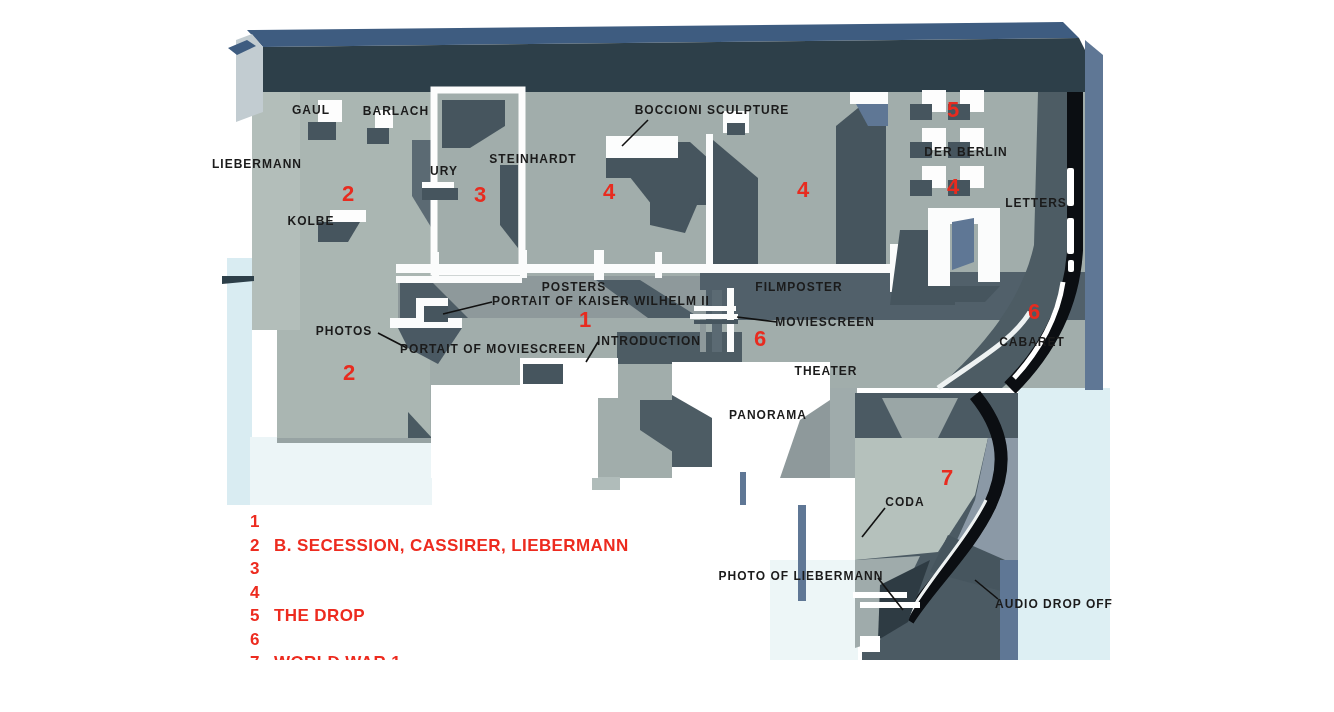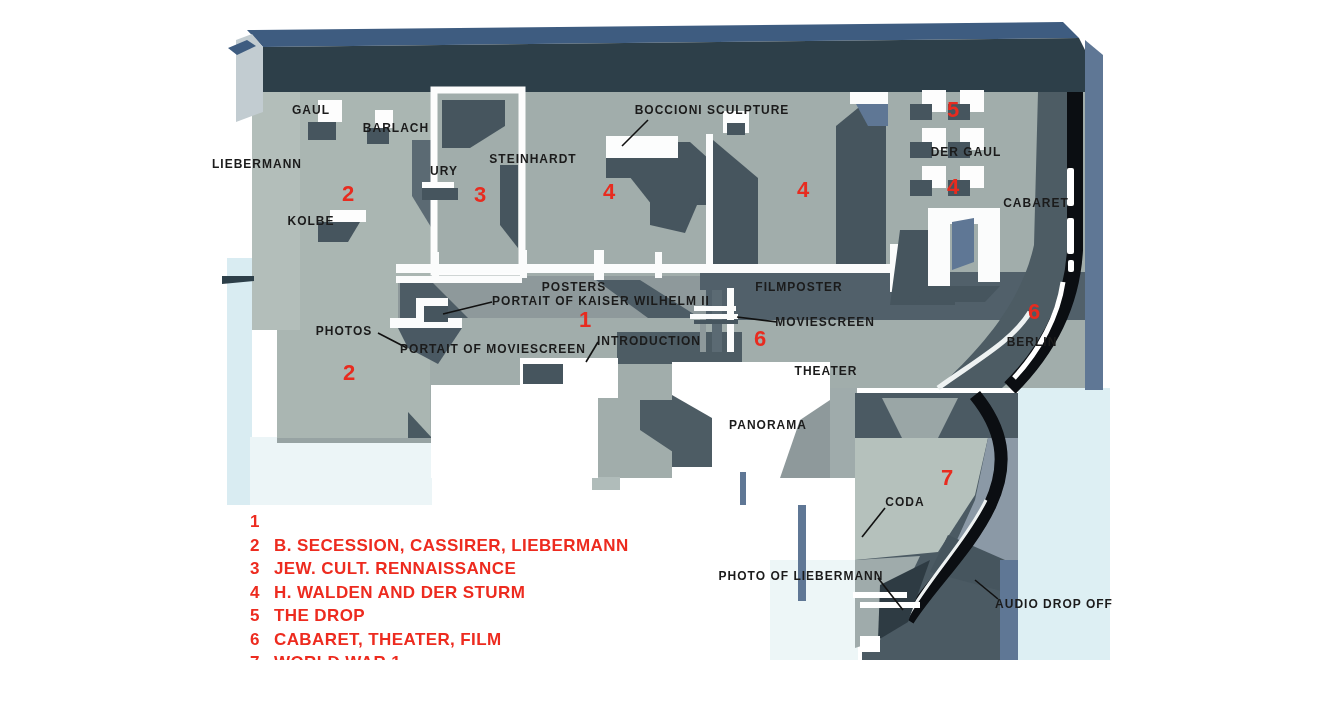--- a/index.html
+++ b/index.html
@@ -177,38 +177,38 @@
       <line x1="378" y1="333" x2="407" y2="348"></line>
       <line x1="598" y1="342" x2="586" y2="362"></line>
       <line x1="777" y1="322" x2="737" y2="317"></line>
       <line x1="885" y1="508" x2="862" y2="537"></line>
       <line x1="878" y1="578" x2="903" y2="610"></line>
       <line x1="998" y1="599" x2="975" y2="580"></line>
     </g>
   </svg>
 
   <div class="lbl" style="left:311px;top:110px">GAUL</div>
-  <div class="lbl" style="left:396px;top:128px">BARLACH</div>
+  <div class="lbl" style="left:396px;top:111px">BARLACH</div>
   <div class="lbl" style="left:257px;top:164px">LIEBERMANN</div>
   <div class="lbl" style="left:444px;top:171px">URY</div>
   <div class="lbl" style="left:533px;top:159px">STEINHARDT</div>
   <div class="lbl" style="left:311px;top:221px">KOLBE</div>
   <div class="lbl" style="left:712px;top:110px">BOCCIONI SCULPTURE</div>
-  <div class="lbl" style="left:966px;top:152px">DER GAUL</div>
-  <div class="lbl" style="left:1036px;top:203px">CABARET</div>
+  <div class="lbl" style="left:966px;top:152px">DER BERLIN</div>
+  <div class="lbl" style="left:1036px;top:203px">LETTERS</div>
   <div class="lbl" style="left:574px;top:287px">POSTERS</div>
   <div class="lbl" style="left:601px;top:301px">PORTAIT OF KAISER WILHELM II</div>
   <div class="lbl" style="left:799px;top:287px">FILMPOSTER</div>
   <div class="lbl" style="left:825px;top:322px">MOVIESCREEN</div>
   <div class="lbl" style="left:344px;top:331px">PHOTOS</div>
   <div class="lbl" style="left:493px;top:349px">PORTAIT OF MOVIESCREEN</div>
   <div class="lbl" style="left:649px;top:341px">INTRODUCTION</div>
   <div class="lbl" style="left:826px;top:371px">THEATER</div>
-  <div class="lbl" style="left:768px;top:425px">PANORAMA</div>
-  <div class="lbl" style="left:1032px;top:342px">BERLIN</div>
+  <div class="lbl" style="left:768px;top:415px">PANORAMA</div>
+  <div class="lbl" style="left:1032px;top:342px">CABARET</div>
   <div class="lbl" style="left:905px;top:502px">CODA</div>
   <div class="lbl" style="left:801px;top:576px">PHOTO OF LIEBERMANN</div>
   <div class="lbl" style="left:1054px;top:604px">AUDIO DROP OFF</div>
 
   <div class="num" style="left:348px;top:194px">2</div>
   <div class="num" style="left:480px;top:195px">3</div>
   <div class="num" style="left:609px;top:192px">4</div>
   <div class="num" style="left:803px;top:190px">4</div>
   <div class="num" style="left:953px;top:110px">5</div>
   <div class="num" style="left:953px;top:187px">4</div>
@@ -221,33 +221,30 @@
   <div class="legend">
     <div class="row">
         <span class="n">1</span>
       </div>
     <div class="row">
         <span class="n">2</span>
         <span>B. SECESSION, CASSIRER, LIEBERMANN</span>
       </div>
     <div class="row">
         <span class="n">3</span>
-        <span>JEW. CULT. RENNAISSANCE</span>
       </div>
     <div class="row">
         <span class="n">4</span>
-        <span>H. WALDEN AND DER STURM</span>
       </div>
     <div class="row">
         <span class="n">5</span>
         <span>THE DROP</span>
       </div>
     <div class="row">
         <span class="n">6</span>
-        <span>CABARET, THEATER, FILM</span>
       </div>
     <div class="row">
         <span class="n">7</span>
         <span>WORLD WAR 1</span>
       </div>
   </div>
 
 </div>
 
 </body></html>

